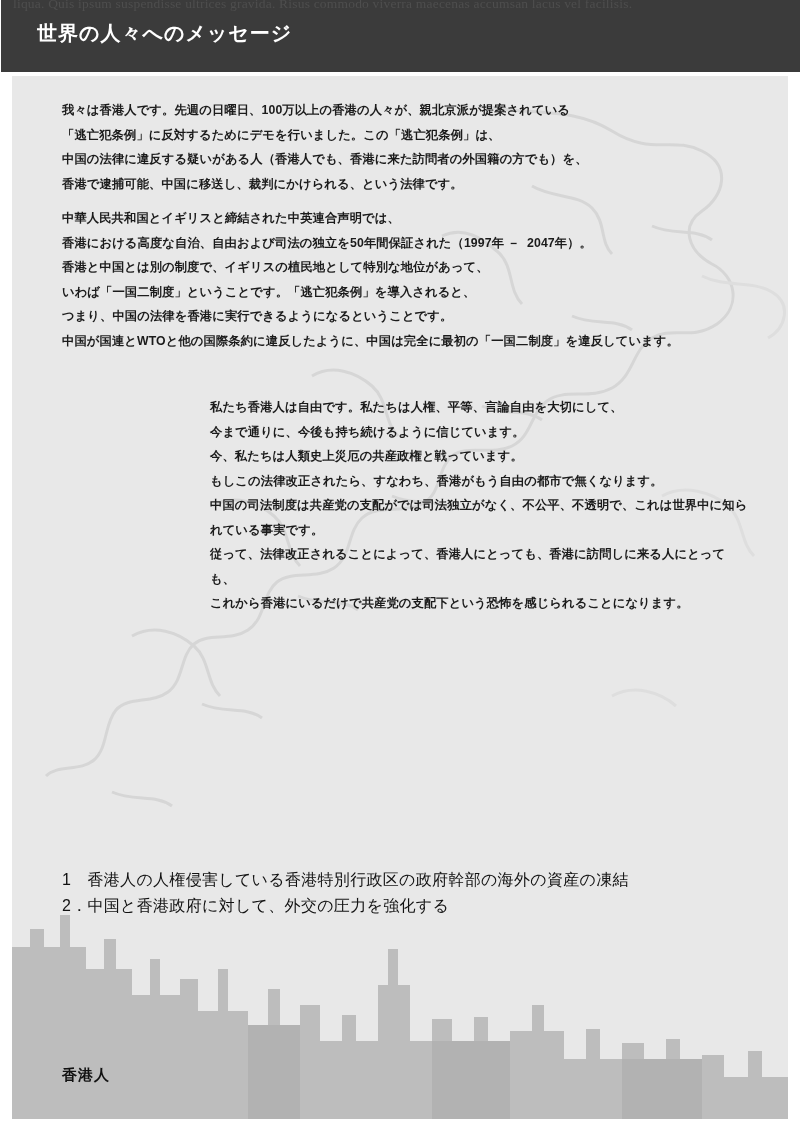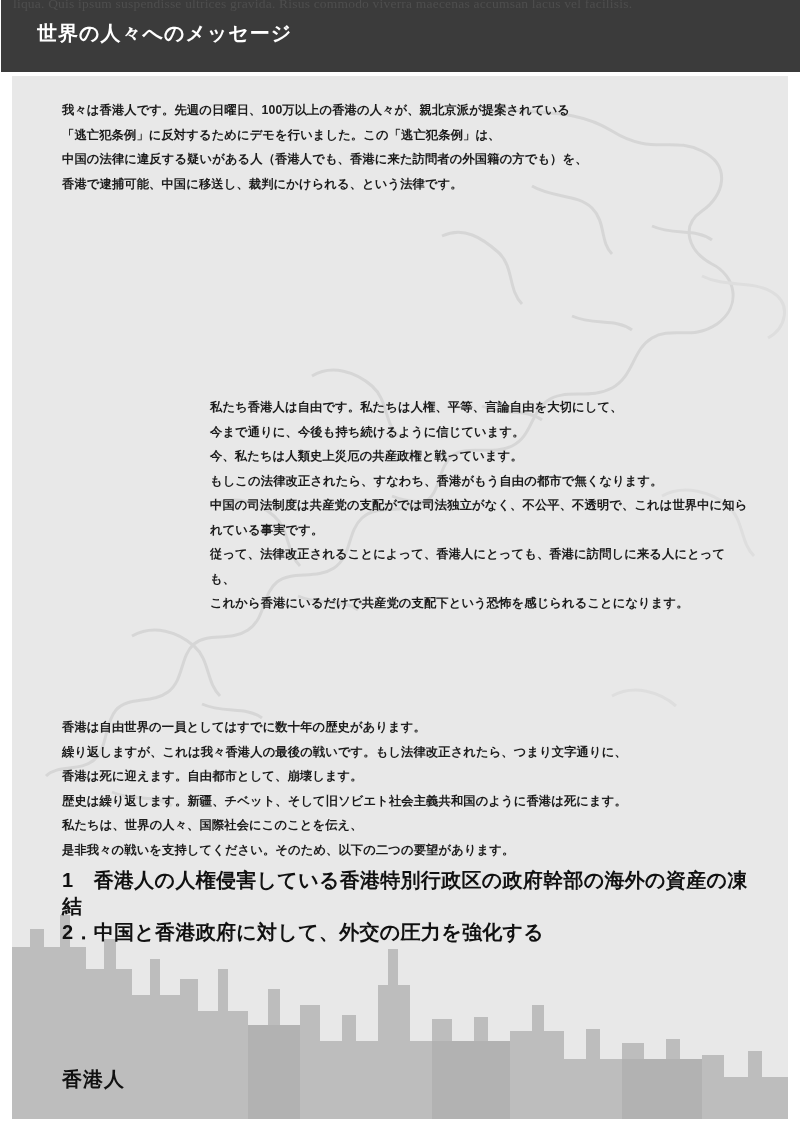--- a/index.html
+++ b/index.html
@@ -99,33 +99,33 @@
   .p2 { left: 50px;  top: 130px; width: 680px; }
   .p3 { left: 198px; top: 319px; width: 540px; }
   .p4 { left: 198px; top: 497px; width: 540px; }
   .p5 { left: 50px;  top: 639px; width: 660px; }
   .demands {
     position: absolute;
     left: 50px;
     top: 791px;
     width: 690px;
     color: #111111;
-    font-size: 20px;
-    font-weight: bold;
+    font-size: 16px;
+    font-weight: normal;
     line-height: 26px;
     white-space: pre-wrap;
     letter-spacing: 0.3px;
   }
   .p6 { left: 50px;  top: 855px; width: 660px; }
   .signature {
     position: absolute;
     left: 50px;
     top: 990px;
     color: #111111;
-    font-size: 20px;
+    font-size: 15px;
     font-weight: bold;
     letter-spacing: 1px;
   }
 </style>
 </head>
 <body>
 
 <div class="page">
 
   <div class="top-band">
@@ -183,32 +183,32 @@
         <rect x="420" y="222" width="78" height="78"></rect>
         <rect x="610" y="240" width="80" height="60"></rect>
       </g>
     </svg>
 
     <div class="content">
       <div class="para p1">我々は香港人です。先週の日曜日、100万以上の香港の人々が、親北京派が提案されている
 「逃亡犯条例」に反対するためにデモを行いました。この「逃亡犯条例」は、
 中国の法律に違反する疑いがある人（香港人でも、香港に来た訪問者の外国籍の方でも）を、
 香港で逮捕可能、中国に移送し、裁判にかけられる、という法律です。</div>
+      <div class="para p2">中華人民共和国とイギリスと締結された中英連合声明では、
+香港における高度な自治、自由および司法の独立を50年間保証された（1997年 －  2047年）。
+香港と中国とは別の制度で、イギリスの植民地として特別な地位があって、
+いわば「一国二制度」ということです。「逃亡犯条例」を導入されると、
+つまり、中国の法律を香港に実行できるようになるということです。
+中国が国連とWTOと他の国際条約に違反したように、中国は完全に最初の「一国二制度」を違反しています。</div>
       <div class="para p3">私たち香港人は自由です。私たちは人権、平等、言論自由を大切にして、
 今まで通りに、今後も持ち続けるように信じています。
 今、私たちは人類史上災厄の共産政権と戦っています。
 もしこの法律改正されたら、すなわち、香港がもう自由の都市で無くなります。
 中国の司法制度は共産党の支配がでは司法独立がなく、不公平、不透明で、これは世界中に知られている事実です。
 従って、法律改正されることによって、香港人にとっても、香港に訪問しに来る人にとっても、
 これから香港にいるだけで共産党の支配下という恐怖を感じられることになります。</div>
-      <div class="para p5">香港は自由世界の一員としてはすでに数十年の歴史があります。
-繰り返しますが、これは我々香港人の最後の戦いです。もし法律改正されたら、つまり文字通りに、
-香港は死に迎えます。自由都市として、崩壊します。
-歴史は繰り返します。新疆、チベット、そして旧ソビエト社会主義共和国のように香港は死にます。
-私たちは、世界の人々、国際社会にこのことを伝え、
-是非我々の戦いを支持してください。そのため、以下の二つの要望があります。</div>
       <div class="demands">1　香港人の人権侵害している香港特別行政区の政府幹部の海外の資産の凍結
 2．中国と香港政府に対して、外交の圧力を強化する</div>
       <div class="signature">香港人</div>
     </div>
 
   </div>
 </div>
 
 </body></html>

